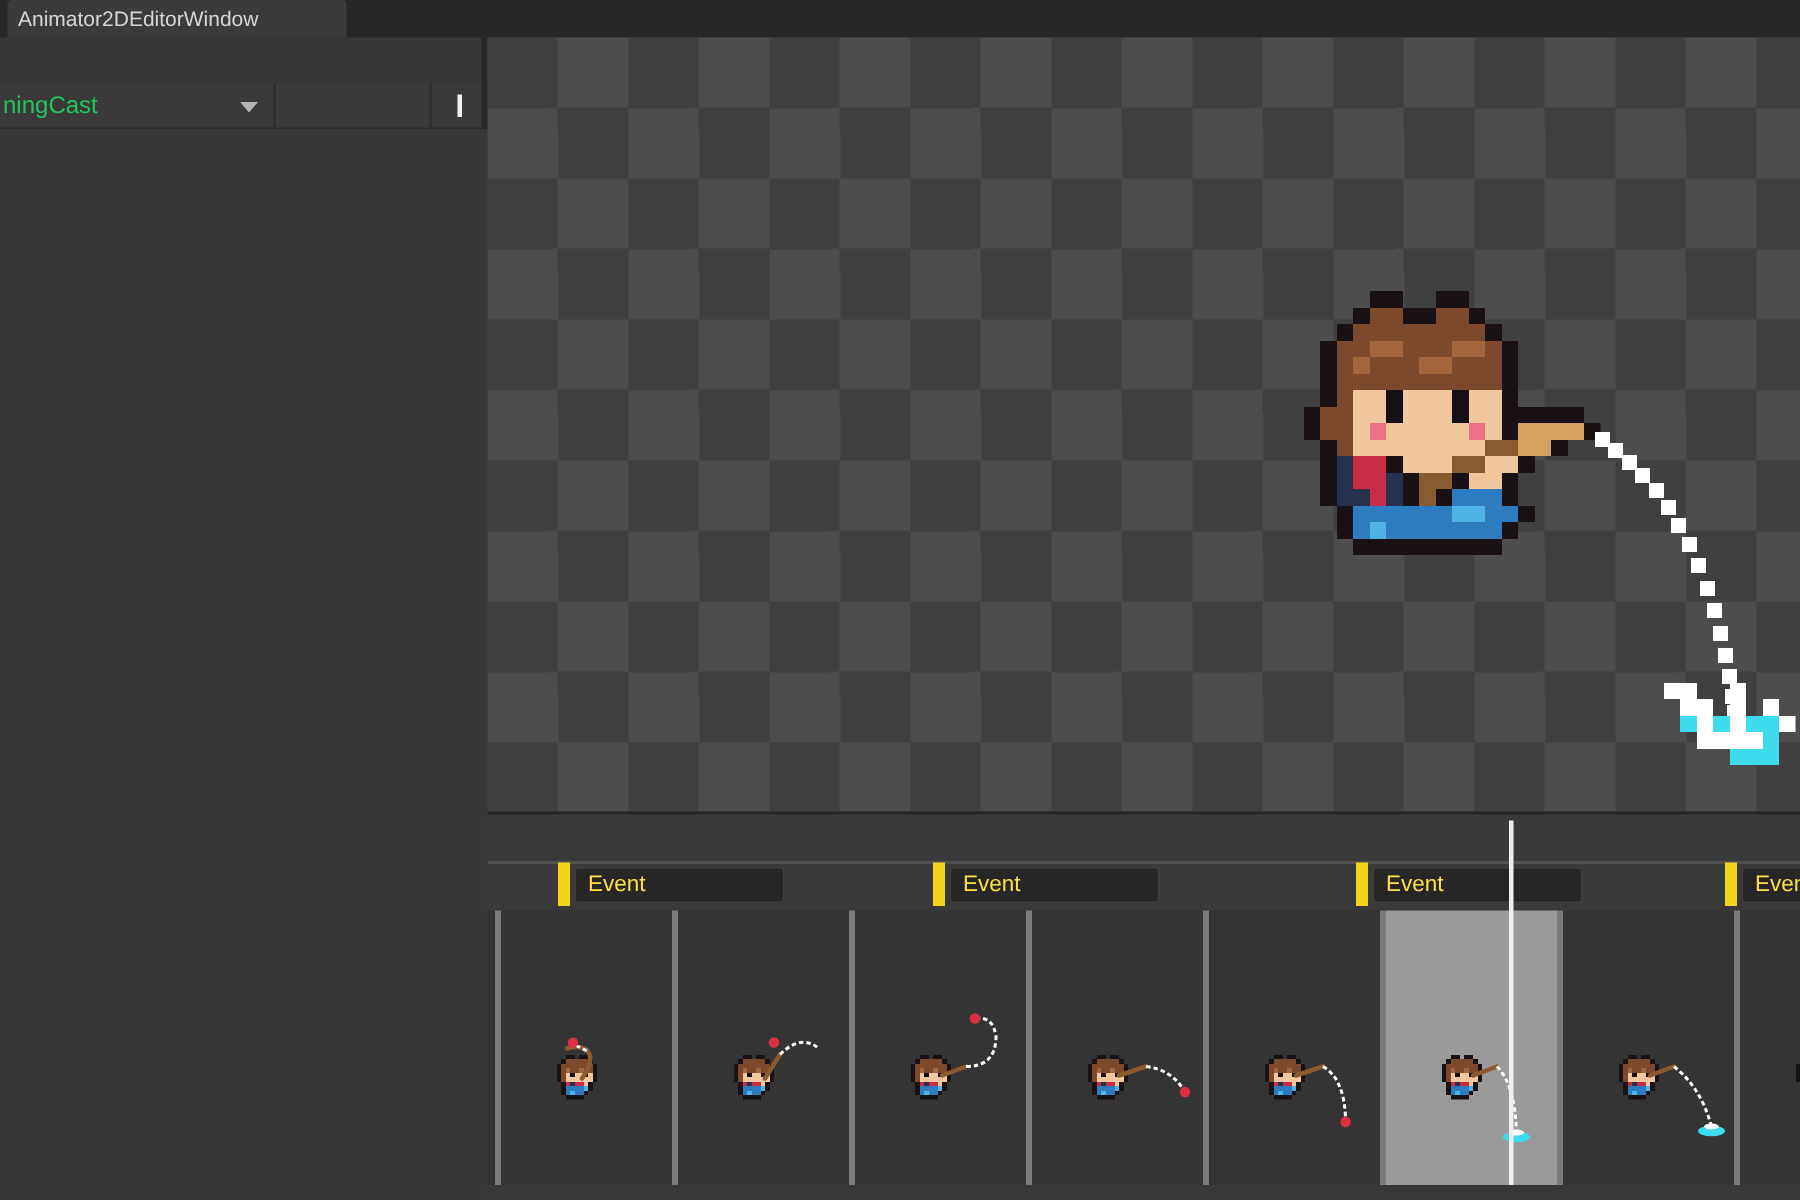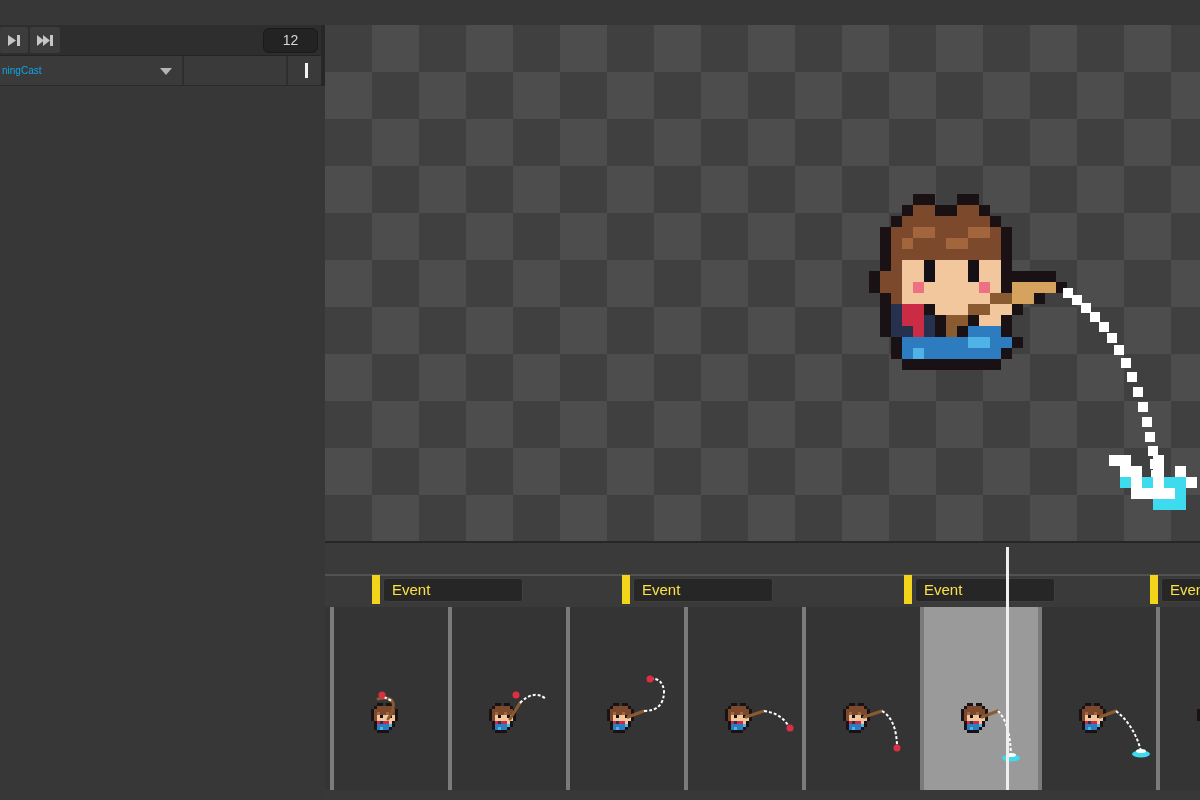--- a/index.html
+++ b/index.html
@@ -18,21 +18,21 @@
               border-bottom:1px solid #242424; }
   .tb-btn { position:absolute; top:2px; height:26px; background:#3c3c3c; border:none;
             display:flex; align-items:center; justify-content:center; border-radius:2px; }
   .tb-btn svg { display:block; }
   .frame-field { position:absolute; left:263px; top:3px; width:55px; height:25px;
                  background:#232323; border:1px solid #1a1a1a; border-radius:6px;
                  color:#d6d6d6; font-size:14px; text-align:center; line-height:23px; }
   .toolbar2 { position:absolute; left:0; top:56px; width:325px; height:30px; background:#2e2e2e;
               border-bottom:1px solid #2a2a2a; }
   .dropdown { position:absolute; left:0; top:0; width:182px; height:29px; background:#3a3a3a;
-              color:#0ea5e9; font-size:10px; line-height:29px; padding-left:2px;
+              color:#22c55e; font-size:16px; line-height:29px; padding-left:2px;
               white-space:nowrap; overflow:hidden; }
   .dd-caret { position:absolute; right:10px; top:12px; width:0; height:0;
               border-left:6px solid transparent; border-right:6px solid transparent;
               border-top:7px solid #b4b4b4; }
   .tb2-cell { position:absolute; top:0; height:29px; background:#3a3a3a; }
   .caret-bar { position:absolute; left:50%; top:7px; width:3px; height:15px; background:#f2f2f2; }
   .tb-right-edge { position:absolute; left:321px; top:25px; width:4px; height:61px; background:#272727; }
 
   
   .left-panel { position:absolute; left:0; top:86px; width:325px; height:714px; background:#373737; }
@@ -62,41 +62,26 @@
   .mini-sprite { position:absolute; left:34px; top:96px; }
   .frame-overlay { position:absolute; left:0; top:0; }
   .timeline-bottom { position:absolute; left:0; top:247px; width:875px; height:12px; background:#383838; }
   .playhead { position:absolute; top:4px; width:3px; height:243px; background:#efefef; z-index:20; }
 </style>
 </head>
 <body>
 
 <div class="app">
 
-
-  <div class="toolbar1">
-    <button class="tb-btn" style="left:0;width:28px">
-      <span>
-        <svg width="15" height="13" viewBox="0 0 15 13">
-            <polygon points="1,1 1,12 9,6.5" fill="#c6c6c6"></polygon>
-            <rect x="10" y="1" width="3" height="11" fill="#c6c6c6"></rect>
-          </svg>
-      </span>
-    </button>
-    <button class="tb-btn" style="left:30px;width:30px">
-      <span>
-        <svg width="19" height="13" viewBox="0 0 19 13">
-            <polygon points="1,1 1,12 8,6.5" fill="#c6c6c6"></polygon>
-            <polygon points="7,1 7,12 14,6.5" fill="#c6c6c6"></polygon>
-            <rect x="14" y="1" width="3" height="11" fill="#c6c6c6"></rect>
-          </svg>
-      </span>
-    </button>
-    <div class="frame-field">12</div>
+  <div class="tabbar">
+    <div class="tab">
+      <span>Animator2DEditorWindow</span>
+    </div>
   </div>
+
 
   <div class="toolbar2">
     <div class="dropdown">
       <span>ningCast</span>
       <span class="dd-caret"></span>
     </div>
     <div class="tb2-cell" style="left:184px;width:102px"></div>
     <div class="tb2-cell" style="left:288px;width:33px">
       <span class="caret-bar"></span>
     </div>

